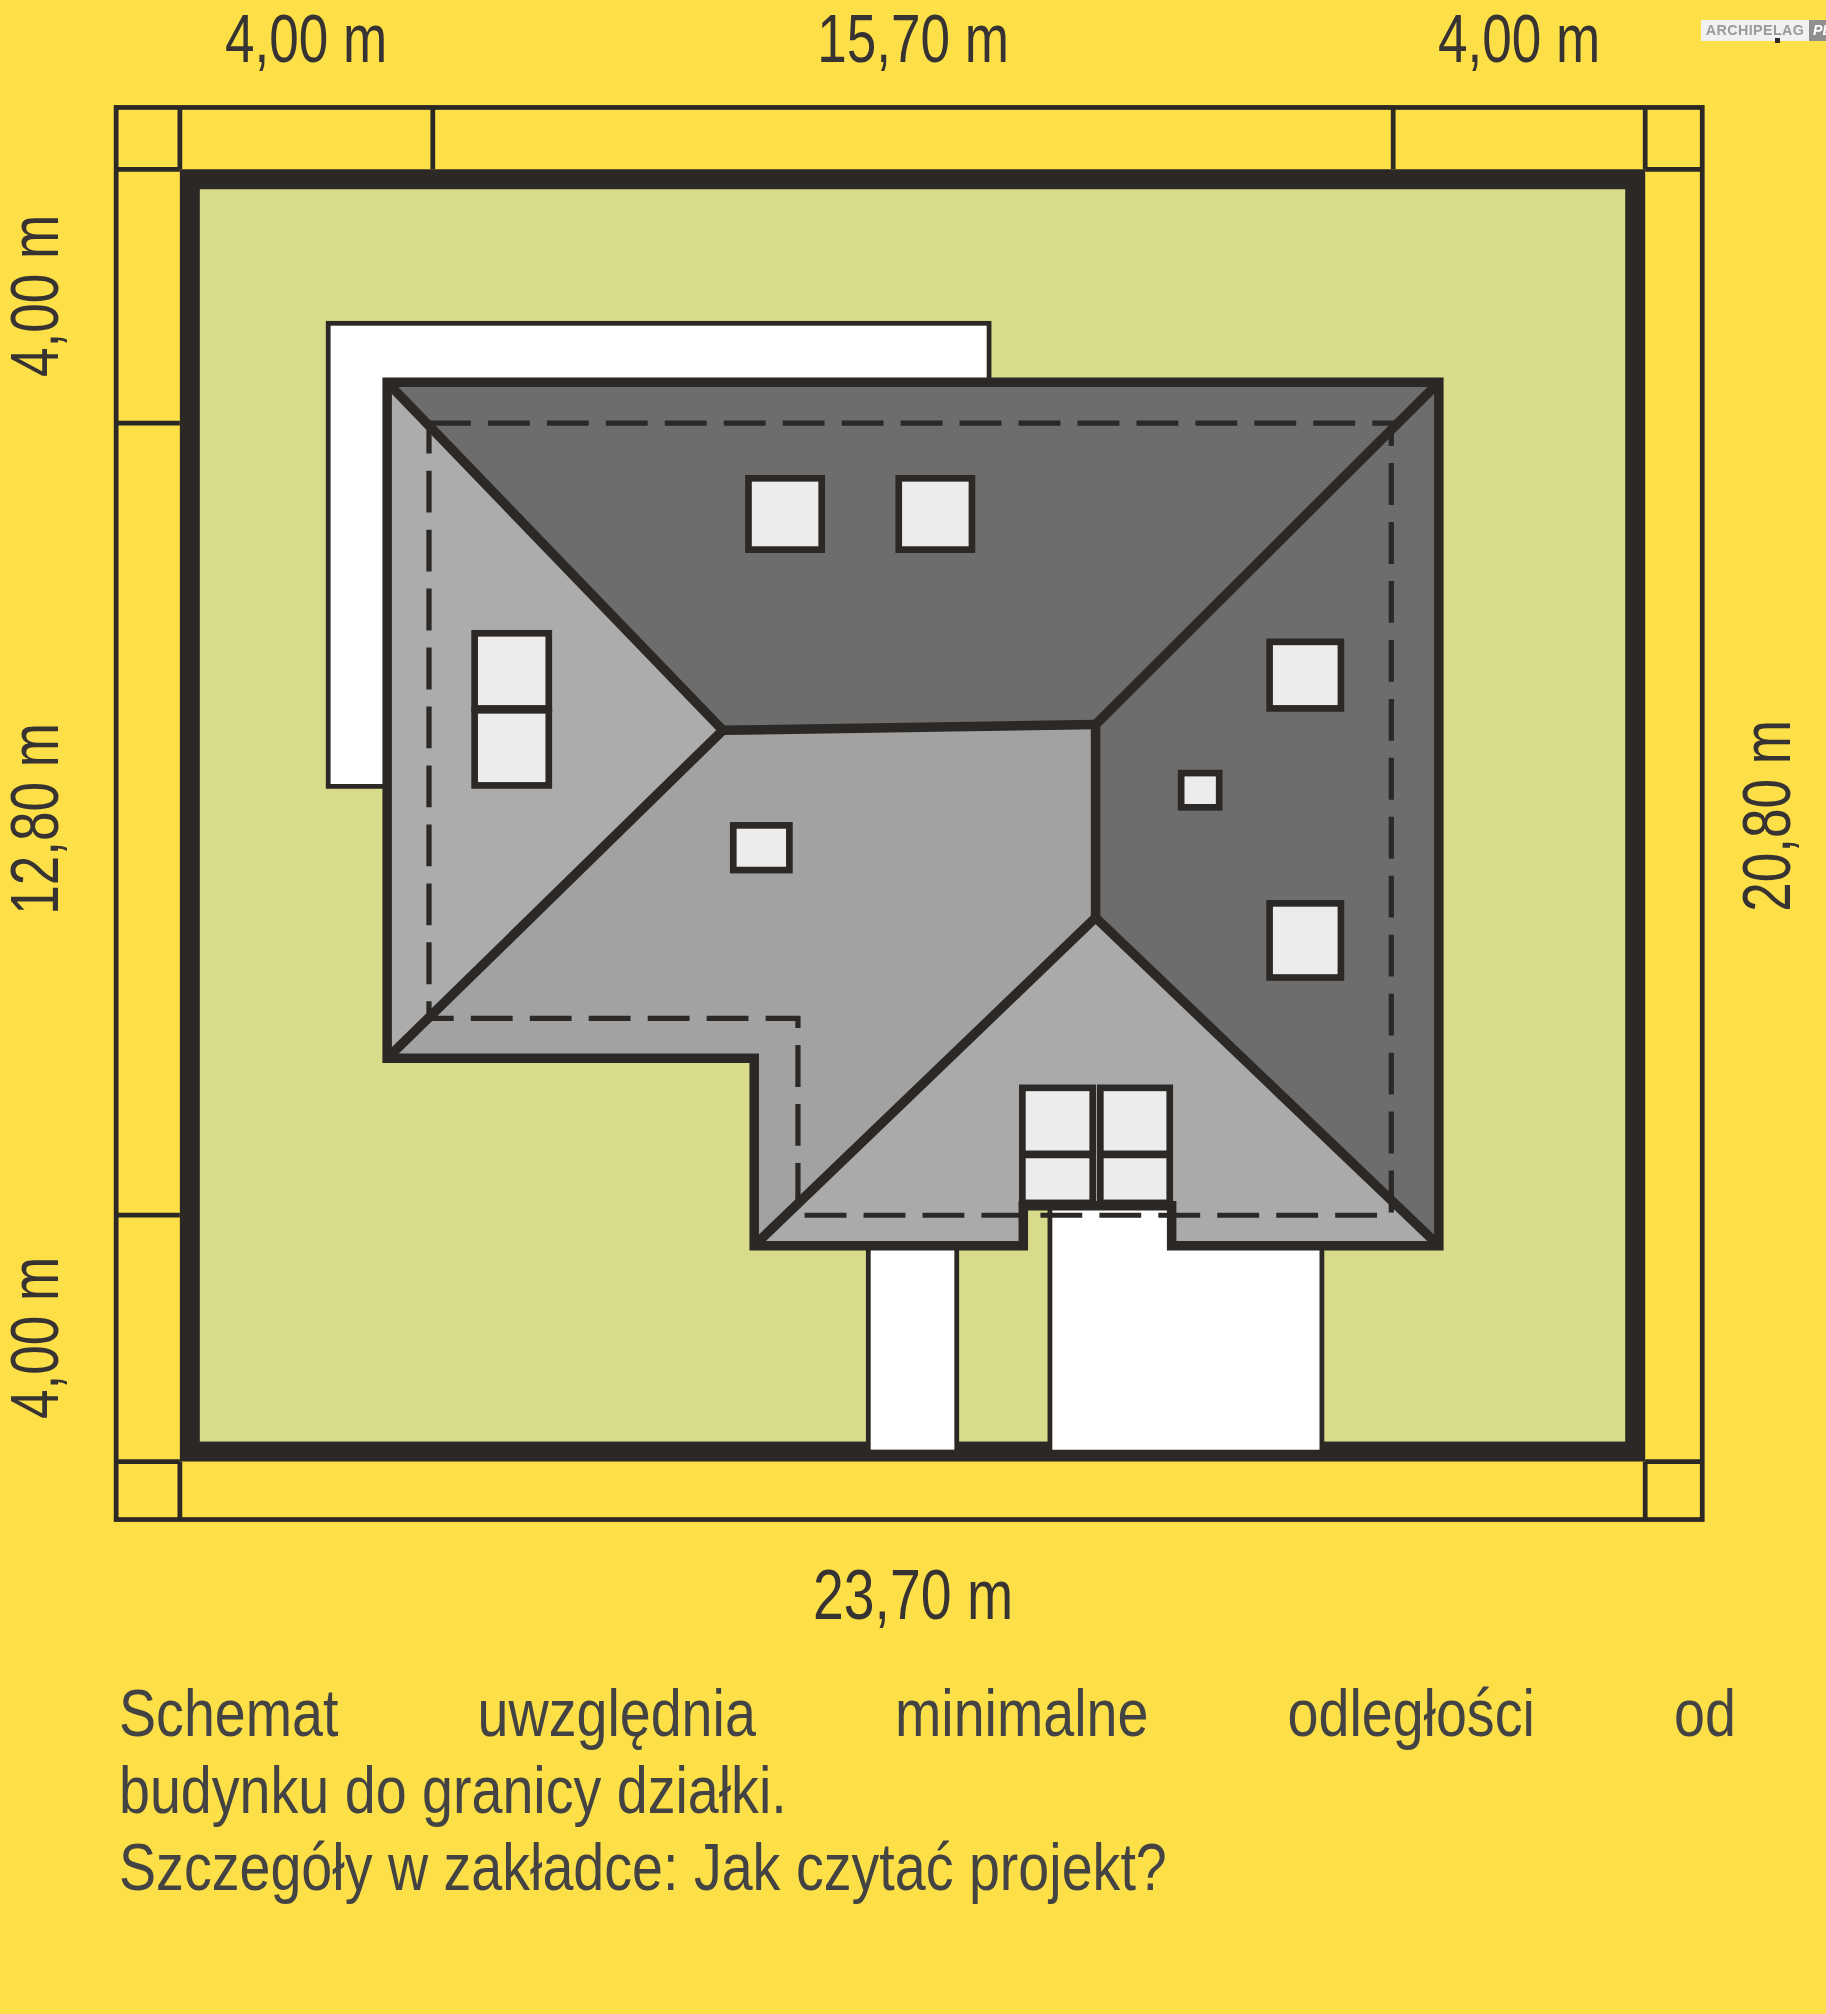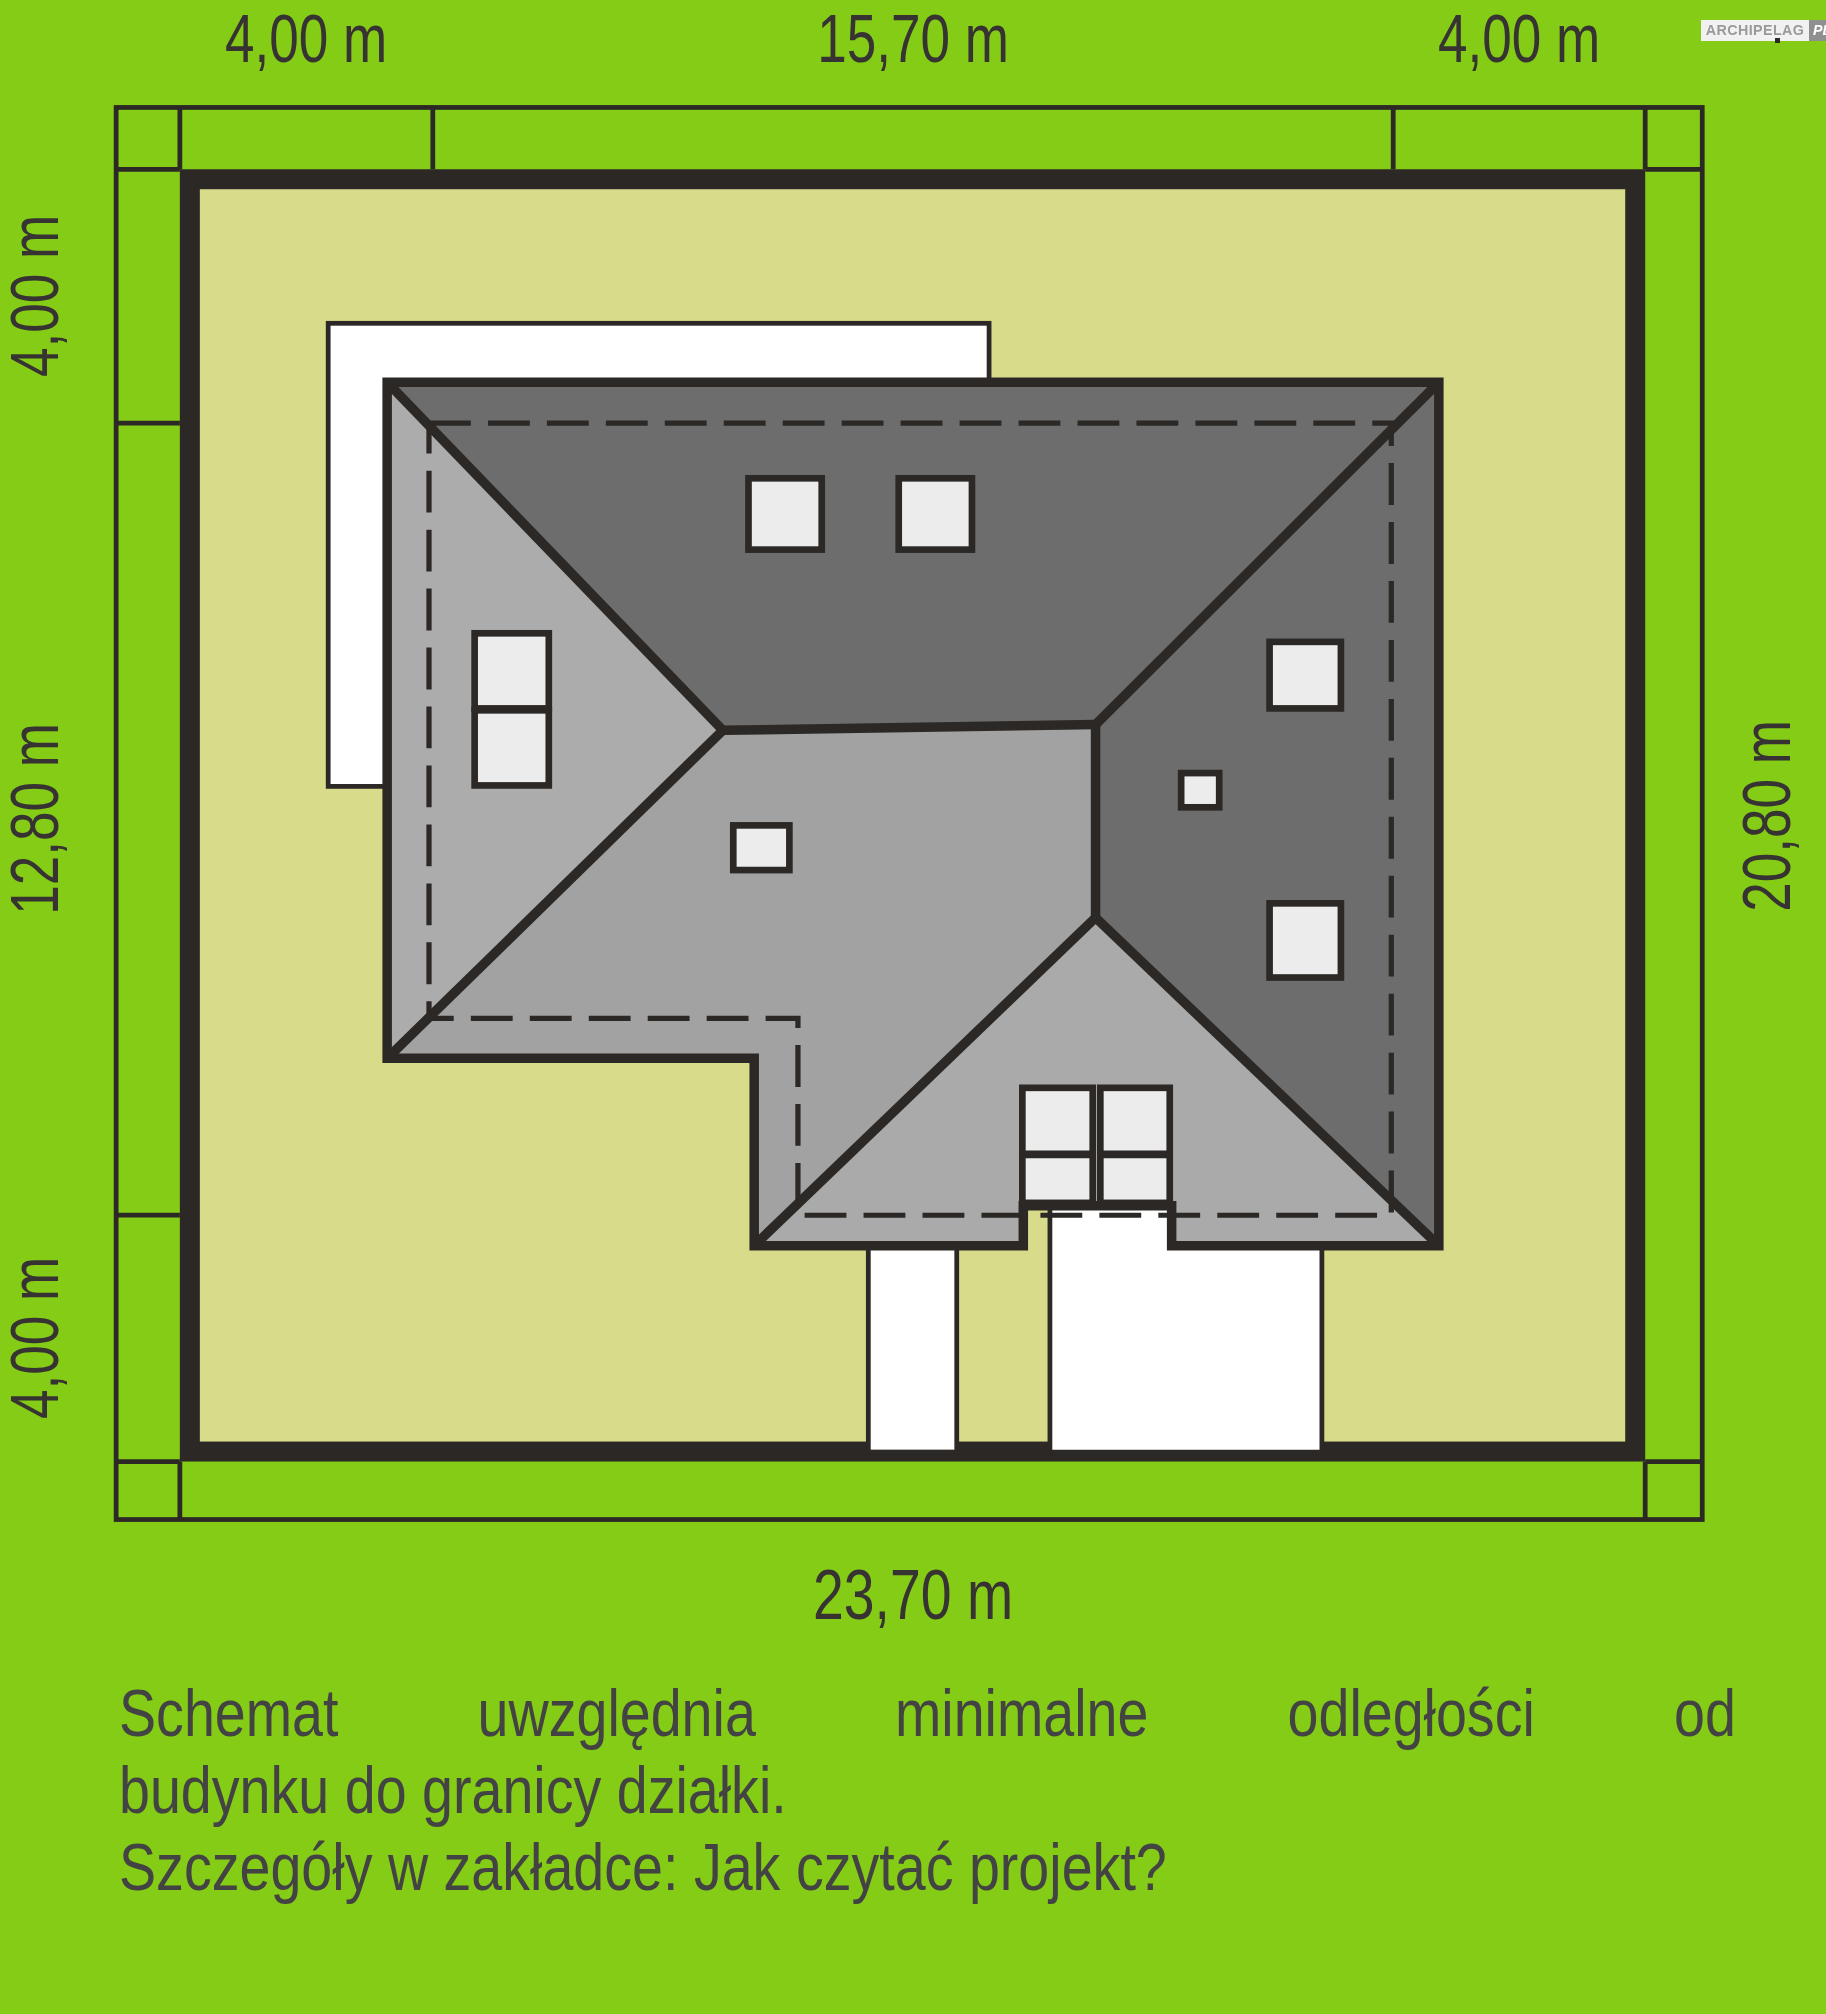--- a/index.html
+++ b/index.html
@@ -1,16 +1,16 @@
 <!DOCTYPE html>
 <html style="font-size:15px"><head>
 <meta charset="utf-8">
 <style>
   html,body{margin:0;padding:0;background:#000;}
-  #stage{position:relative;width:1826px;height:2014px;background:#84cc16;overflow:hidden;
+  #stage{position:relative;width:1826px;height:2014px;background:#fde047;overflow:hidden;
          font-family:"Liberation Sans",sans-serif;}
   #plan-svg{position:absolute;left:0;top:0;}
   
   .dim{position:absolute;color:#373332;font-size:68px;line-height:1;white-space:nowrap;
        transform:translate(-50%,-50%) scaleX(0.78);}
   .dim.rot{transform:translate(-50%,-50%) rotate(-90deg) scaleX(0.78);}
   .dim.big{font-size:71px;}
   
   .note-line{position:absolute;left:119px;color:#434343;font-size:67px;line-height:1.1;
              transform-origin:0 0;transform:scaleX(0.83);white-space:nowrap;}

